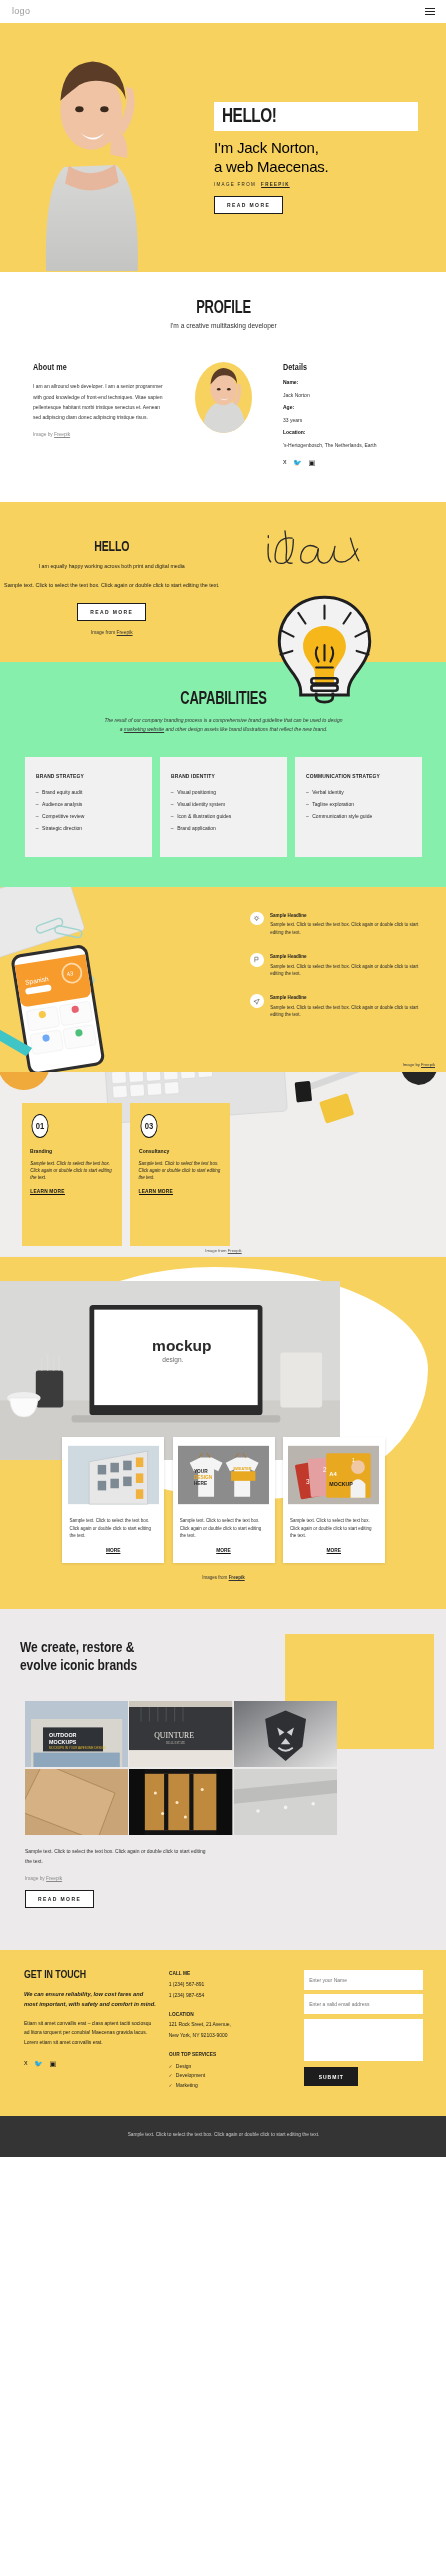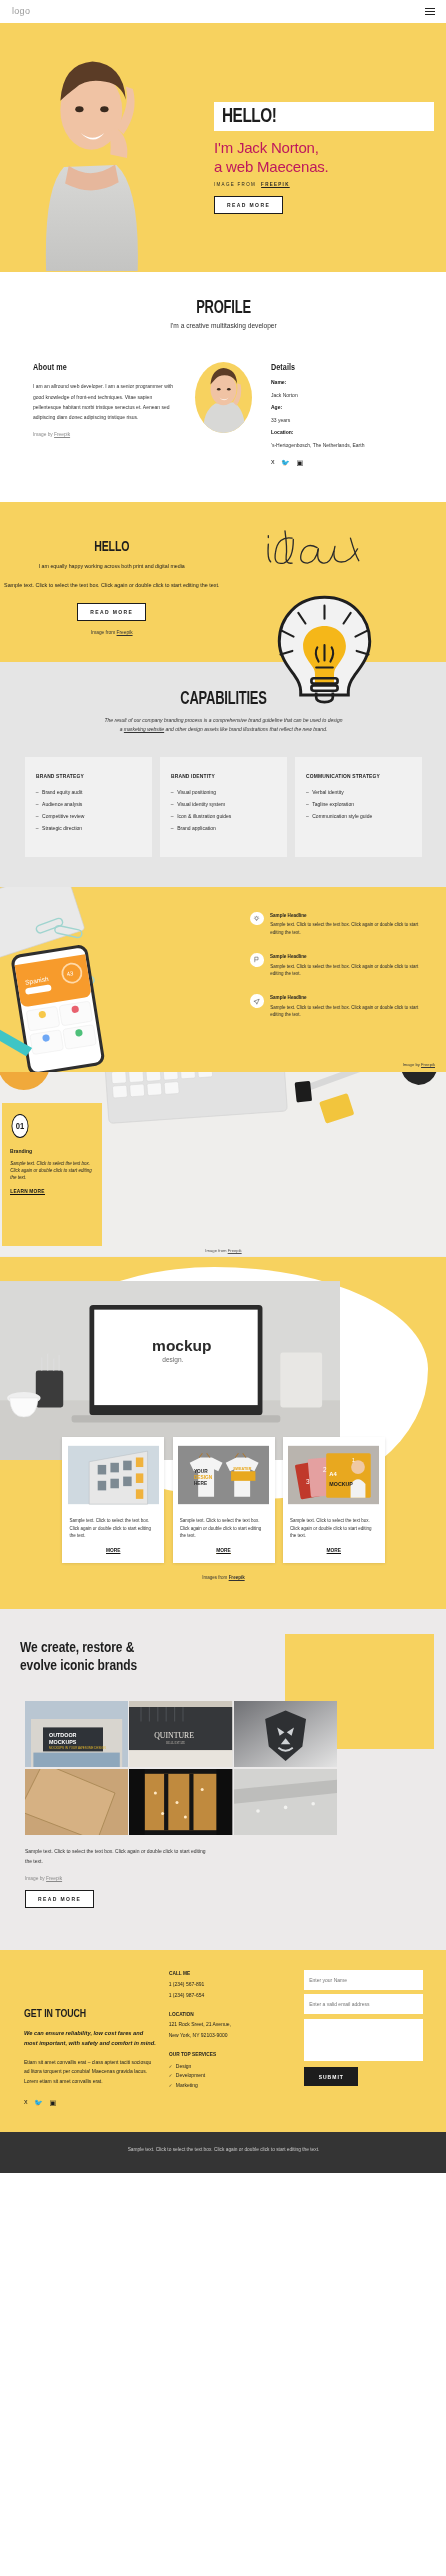--- a/index.html
+++ b/index.html
@@ -25,31 +25,31 @@
   
   .hero {
     background:#f7d25f; height:249px; position:relative; overflow:hidden;
   }
   .hero-photo {
     position:absolute; left:27px; top:16.7px; width:128px; height:232px;
   }
   .hero-text { position:absolute; left:214px; top:79px; width:203px; }
   .hello-box {
     background:#fff; padding:4.2px 8.3px 5.4px; display:inline-block;
-    width:220px;
+    width:204px;
   }
   .hello-box h1 {
     font-family:"Liberation Sans", sans-serif;
     font-size:19.7px; font-weight:bold; letter-spacing:-0.6px;
     transform:scaleX(.78); transform-origin:left center;
     line-height:1; color:#1d1d1d;
   }
   .hero-sub {
     font-size:15px; font-weight:300; line-height:1.28; margin-top:7.1px;
-    letter-spacing:-0.2px; color:#be185d;
+    letter-spacing:-0.2px; color:#000000;
   }
   .credit {
     font-size:4.5px; letter-spacing:1.3px; margin-top:5.4px; color:#222;
     text-transform:uppercase;
   }
   .credit a { color:#222; text-decoration:underline; font-weight:bold; }
   .btn-outline {
     display:inline-block; border:0.9px solid #1d1d1d; background:#fff;
     padding:4.8px 12px; font-size:5px; letter-spacing:1.4px;
     font-weight:bold; margin-top:9.5px; text-transform:uppercase;
@@ -57,21 +57,21 @@
   }
 
   
   .profile { background:#fff; padding:25px 0 35px; }
   .sec-title {
     text-align:center; font-size:18px; font-weight:bold; letter-spacing:-0.3px;
     transform:scaleX(.72); color:#1d1d1d;
   }
   .sec-sub { text-align:center; font-size:6.6px; margin-top:4.8px; color:#333; }
   .profile-grid {
-    display:flex; margin-top:33px; padding:0 33px; align-items:flex-start;
+    display:flex; margin-top:33px; padding:0 33px; gap:12px; align-items:flex-start;
   }
   .col { flex:1; }
   .col h3 {
     font-size:9px; font-weight:600; transform:scaleX(.8);
     transform-origin:left center; letter-spacing:0.1px;
   }
   .col p.body { font-size:5px; line-height:2.05; margin-top:9px; color:#333; }
   .imgcred { font-size:4.8px; color:#8a8a8a; margin-top:9.5px; }
   .imgcred a { color:#8a8a8a; text-decoration:underline; }
   .avatar-wrap { width:95px; display:flex; justify-content:center; }
@@ -94,21 +94,21 @@
   .idea-left .lead { font-size:5.7px; line-height:1.55; margin-top:8.3px; transform:scaleX(.93);}
   .idea-left .samp { font-size:5.4px; line-height:1.65; margin-top:10.7px; }
   .idea-left .btn-outline { margin-top:13px; }
   .idea-left .imgcred { color:#333; text-align:center; margin-top:9.5px; }
   .idea-left .imgcred a { color:#333; }
   .idea-right { width:50%; position:relative; }
   .idea-word { position:absolute; left:36px; top:1.2px; }
   .bulb { position:absolute; left:35px; top:64px; }
 
   
-  .caps { background:#e5e5e5; padding:26px 0 30px; }
+  .caps { background:#86efac; padding:26px 0 30px; }
   .caps .sec-sub2 {
     text-align:center; font-size:5px; font-style:italic; line-height:1.75;
     max-width:238px; margin:7.1px auto 0; color:#333;
   }
   .caps .sec-sub2 a { color:#333; text-decoration:underline; }
   .caps-grid { display:flex; gap:8.3px; padding:0 25px; margin-top:22.6px; }
   .cap-card { flex:1; background:#f1f1f1; padding:16.7px 10.7px 20px; min-height:88px; }
   .cap-card h4 {
     font-size:6px; font-weight:bold; transform:scaleX(.82);
     transform-origin:left center; letter-spacing:0.2px;
@@ -127,21 +127,21 @@
     display:flex; align-items:center; justify-content:center;
   }
   .feat h5 { font-size:5.4px; font-weight:bold; transform:scaleX(.85); transform-origin:left center; }
   .feat p { font-size:4.5px; line-height:1.6; margin-top:3.6px; color:#2b2b2b; }
   .band-cred { position:absolute; right:12px; bottom:4.8px; font-size:4.2px; color:#3a3a3a; }
   .band-cred a { color:#3a3a3a; text-decoration:underline; }
 
   
   .stepband { position:relative; height:185px; overflow:hidden; background:#eceaea; }
   .deskphoto2 { position:absolute; inset:0; }
-  .steps { position:absolute; left:2px; top:31px; display:flex; gap:8.3px; }
+  .steps { position:absolute; left:22px; top:31px; display:flex; gap:8.3px; }
   .step {
     width:100px; background:#f7d25f; padding:11.3px 8.3px 13px; min-height:143px;
   }
   .step-num {
     width:20px; height:24px; border-radius:50%; background:#fff;
     border:0.9px solid #111; display:flex; align-items:center;
     justify-content:center; font-size:9px; font-weight:bold;
     transform:scaleX(.85);
   }
   .step h5 { font-size:6px; font-weight:bold; margin-top:9.5px; transform:scaleX(.84); transform-origin:left center;}
@@ -186,21 +186,21 @@
     position:relative; display:grid; grid-template-columns:repeat(3,102px);
     gap:2.4px; padding-left:25px; margin-top:26px;
   }
   .bcell { height:66px; }
   .brands p.samp { font-size:5px; line-height:1.9; padding-left:25px; margin-top:12px; max-width:209px; color:#333;}
   .brands .imgcred { padding-left:25px; }
   .brands .btn-outline { margin-left:25px; }
 
   
   .contact { background:#f7d25f; padding:18px 24px 25px; display:flex; gap:10.7px; }
-  .c1 { width:134px;margin-top:39px; }
+  .c1 { width:134px; }
   .c1 h2 { font-size:11.3px; font-weight:bold; transform:scaleX(.78); transform-origin:left center; letter-spacing:-0.1px;}
   .c1 .strong { font-size:5.7px; font-weight:bold; font-style:italic; line-height:1.85; margin-top:9px; }
   .c1 .norm { font-size:5px; line-height:1.95; margin-top:9px; }
   .c1 .socials { margin-top:10.7px; }
   .c2 { width:125px; padding-top:2.4px; }
   .c2 h4 { font-size:6px; font-weight:bold; transform:scaleX(.8); transform-origin:left center;}
   .c2 .ln { font-size:5px; margin-top:4.8px; }
   .c2 .blk { margin-top:13px; }
   .c2 ul { list-style:none; margin-top:5.4px; }
   .c2 li { font-size:5px; margin-bottom:3.6px; }
@@ -502,20 +502,26 @@
         <path d="M672 -16 q34 -10 62 10 q-6 26 -32 28 q-30 -6 -30 -38 Z"></path>
       </g>
       <rect x="496" y="16" width="26" height="34" rx="3" fill="#1c1c1c" transform="rotate(-6 509 33)"></rect>
       <rect x="540" y="42" width="50" height="38" rx="4" fill="#f2c53d" transform="rotate(-18 565 61)"></rect>
     </svg>
 
     <div class="steps">
       <div class="step">
         <div class="step-num">01</div>
         <h5>Branding</h5>
+        <p>Sample text. Click to select the text box. Click again or double click to start editing the text.</p>
+        <a class="more" href="#">LEARN MORE</a>
+      </div>
+      <div class="step">
+        <div class="step-num">03</div>
+        <h5>Consultancy</h5>
         <p>Sample text. Click to select the text box. Click again or double click to start editing the text.</p>
         <a class="more" href="#">LEARN MORE</a>
       </div>
     </div>
     <div class="step-cred">
       <span>Image from</span>
       <a href="#">Freepik</a>
     </div>
   </div>
 

